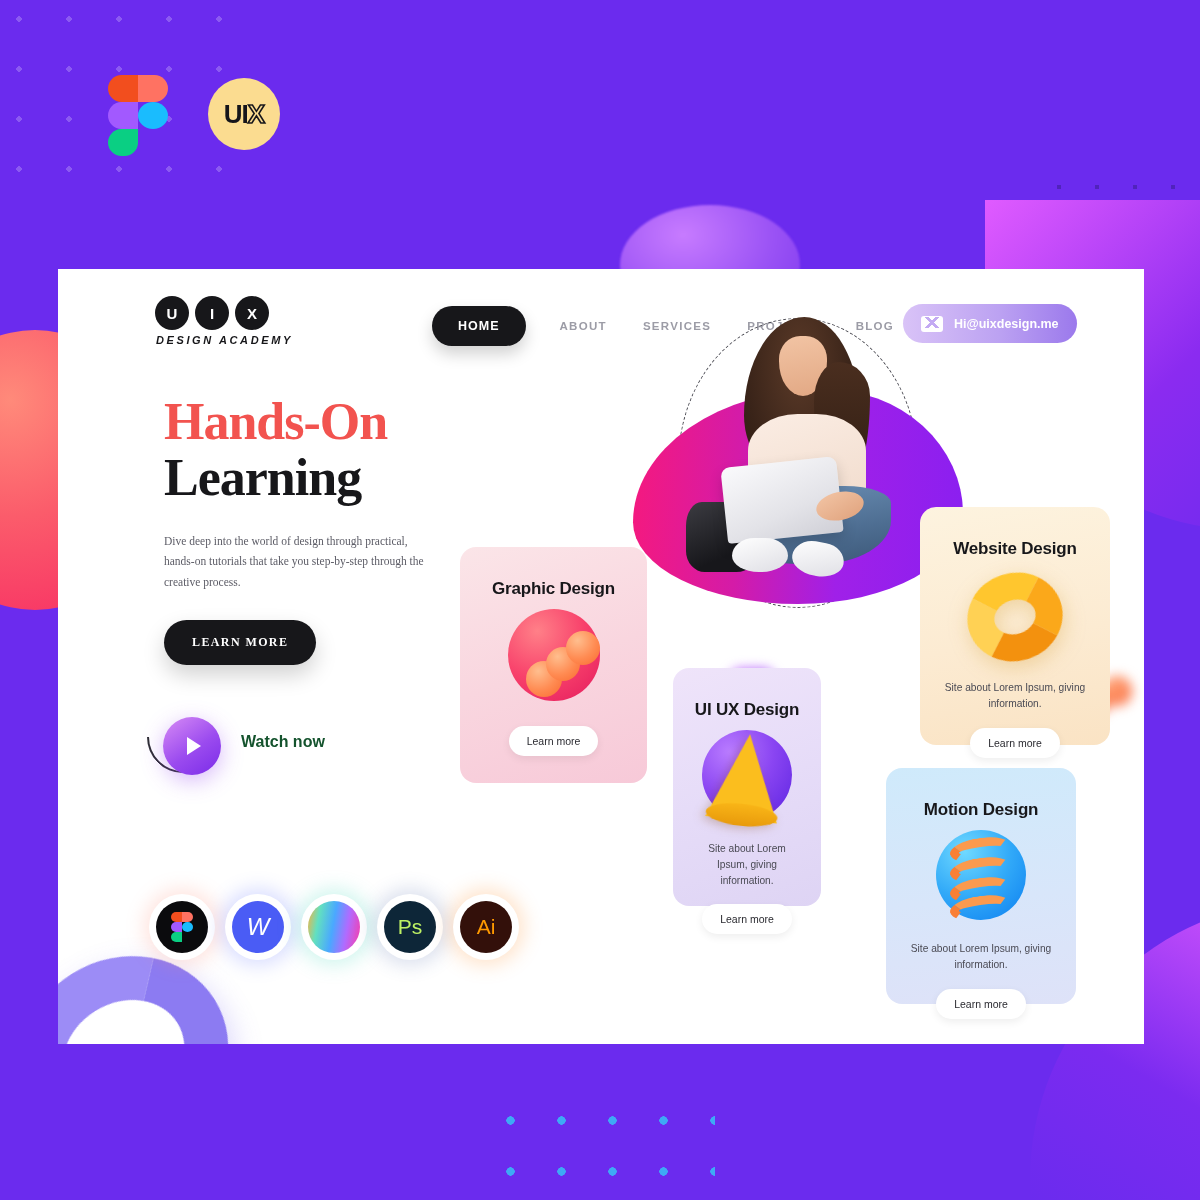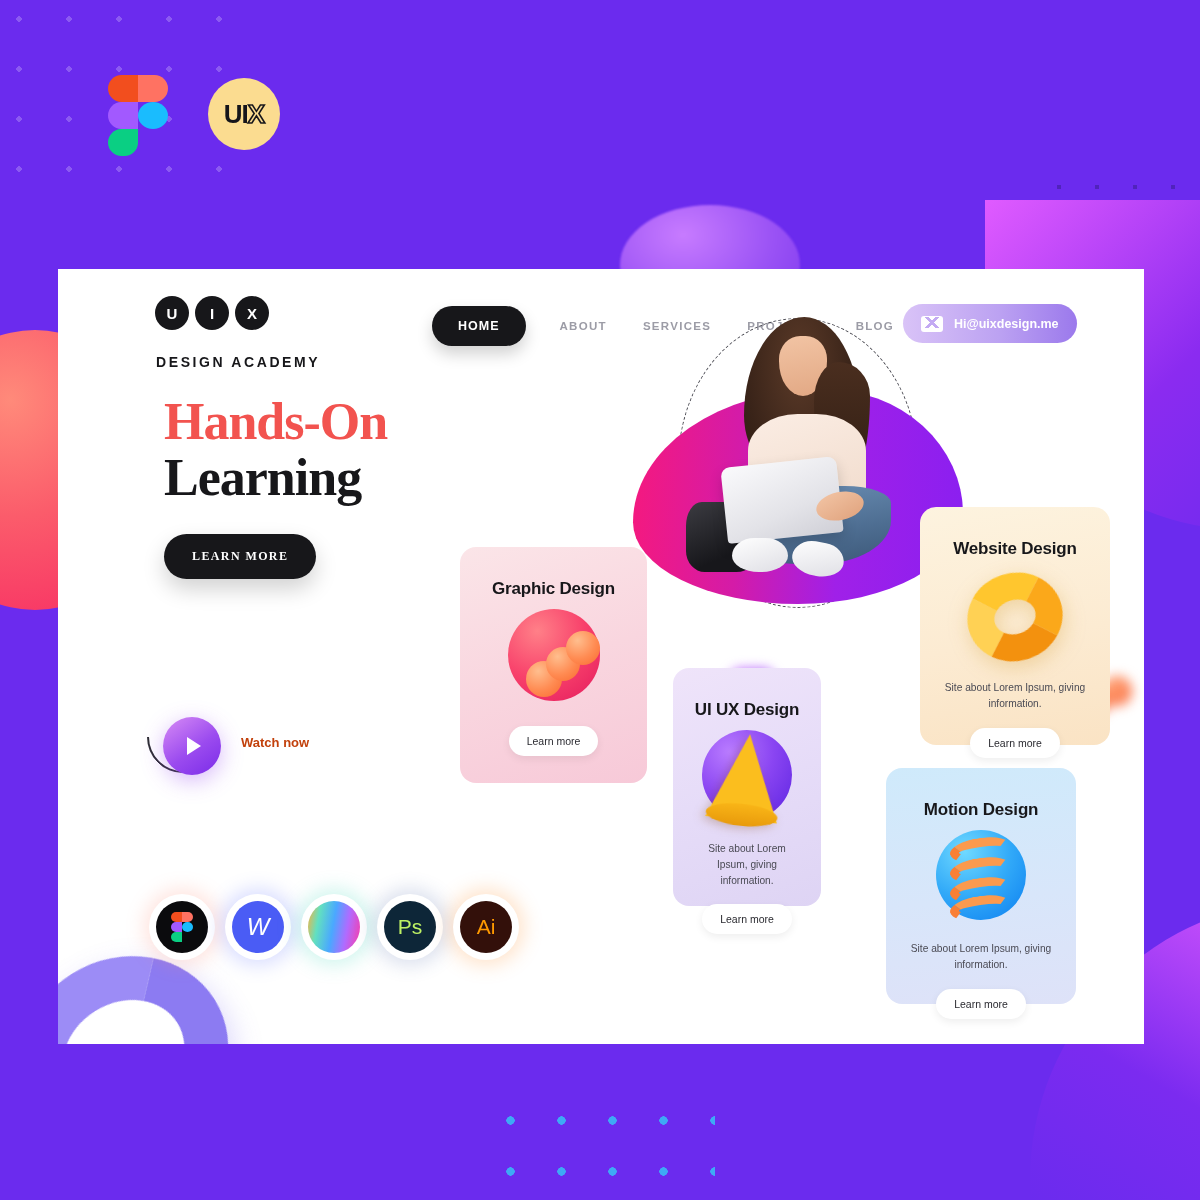--- a/index.html
+++ b/index.html
@@ -99,22 +99,22 @@
   }
   .logo { position: absolute; left: 97px; top: 27px; }
   .logo-row { display: flex; gap: 6px; }
   .logo-dot {
     width: 34px; height: 34px; border-radius: 50%;
     background: #17171A; color: #fff;
     display: flex; align-items: center; justify-content: center;
     font-size: 15px; font-weight: bold; letter-spacing: 0;
   }
   .logo-sub {
-    margin-top: 24px; margin-left: 1px;
-    font-size: 14px; font-weight: bold; letter-spacing: 2.6px; color: #17171A;
+    margin-top: 4px; margin-left: 1px;
+    font-size: 11px; font-weight: bold; letter-spacing: 2.6px; color: #17171A; font-style: italic;
   }
   .nav {
     position: absolute; left: 374px; top: 37px;
     display: flex; align-items: center; gap: 0;
   }
   .nav-home {
     background: #17171A; color: #ffffff;
     font-size: 12.5px; font-weight: bold; letter-spacing: 1px;
     padding: 13px 26px; border-radius: 22px;
     box-shadow: 0 8px 16px rgba(0,0,0,0.18);
@@ -174,21 +174,21 @@
     position: absolute; left: 8px; top: 8px; width: 58px; height: 58px; border-radius: 50%;
     background: linear-gradient(145deg, #D88CF5 0%, #9B4BEF 55%, #7A2BE8 100%);
     display: flex; align-items: center; justify-content: center;
     box-shadow: 0 6px 22px rgba(150,70,240,0.38);
   }
   .play-tri {
     width: 0; height: 0; margin-left: 4px;
     border-left: 14px solid #ffffff;
     border-top: 9px solid transparent; border-bottom: 9px solid transparent;
   }
-  .watch-label { font-size: 13px; color: #c2410c; font-weight: 600; }
+  .watch-label { font-size: 16px; color: #14532d; font-weight: 600; }
 
   
   .tools { position: absolute; left: 98px; top: 632px; display: flex; gap: 24px; }
   .tool-halo {
     position: relative; width: 52px; height: 52px; border-radius: 50%;
   }
   .tool-halo::before {
     content: ""; position: absolute; left: -7px; top: -7px; width: 66px; height: 66px;
     border-radius: 50%; background: #ffffff;
     box-shadow: 0 0 18px 6px rgba(255,140,120,0.22);
@@ -449,20 +449,21 @@
         <div class="env"></div>
         <span>Hi@uixdesign.me</span>
       </div>
     </div>
 
     <div class="hero">
       <h1>
         <span class="l1">Hands-On</span>
         <span class="l2">Learning</span>
       </h1>
+      <p>Dive deep into the world of design through practical, hands-on tutorials that take you step-by-step through the creative process.</p>
       <a class="learn-more">LEARN MORE</a>
     </div>
 
     <div class="watch">
       <div class="watch-wrap">
         <div class="watch-arc"></div>
         <div class="play-btn">
           <div class="play-tri"></div>
         </div>
       </div>

